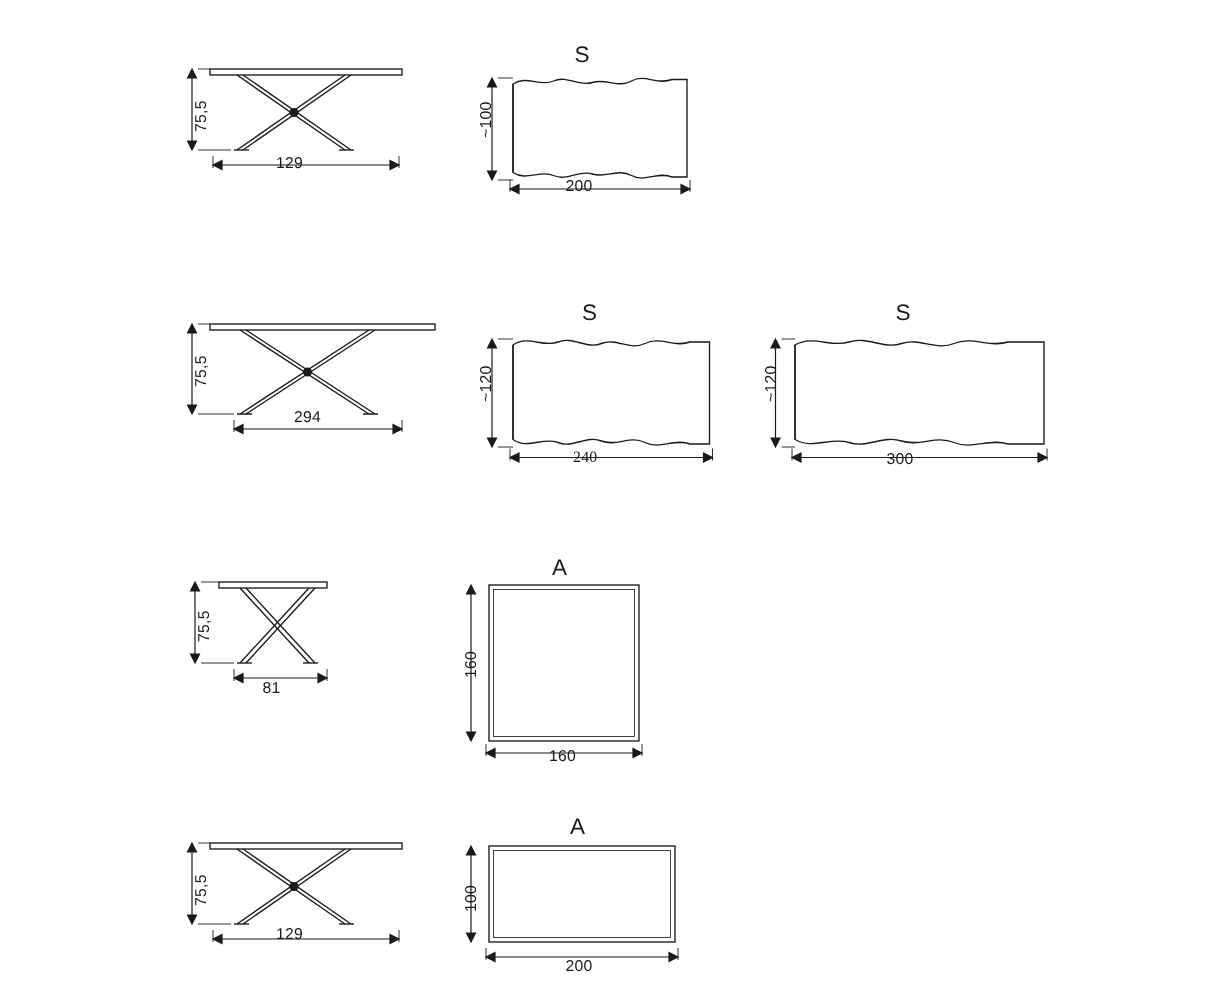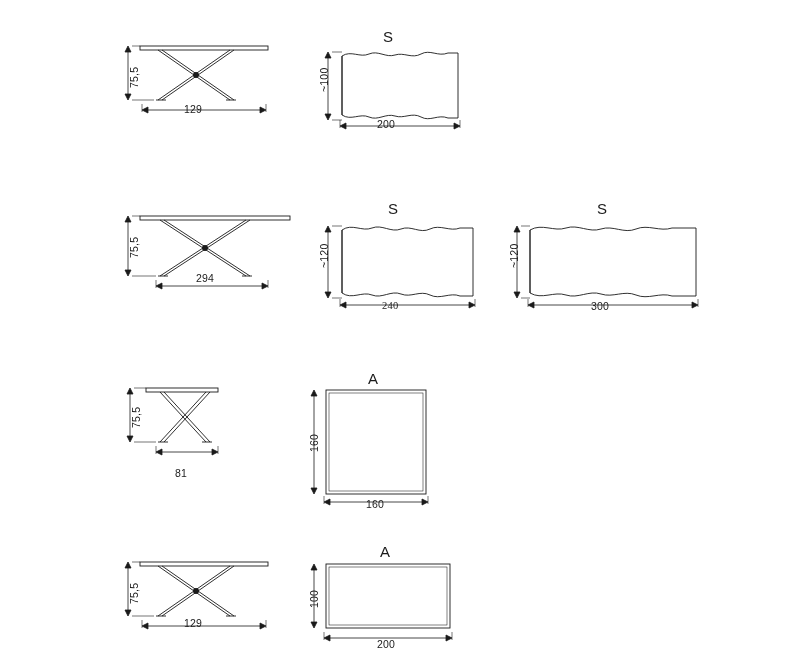--- a/index.html
+++ b/index.html
@@ -252,21 +252,21 @@
       <g stroke="#1a1a1a" fill="#1a1a1a" stroke-width="0.8">
         <path d="M40 74 L98 74"></path>
         <path d="M44 71 L38 74 L44 77 Z"></path>
         <path d="M94 71 L100 74 L94 77 Z"></path>
         <path d="M38 68 L38 76" stroke-width="0.6"></path>
         <path d="M100 68 L100 76" stroke-width="0.6"></path>
       </g>
     </svg>
   </div>
   <div class="dim-label vert" style="left:130px; top:428px;">75,5</div>
-  <div class="dim-label" style="left:175px; top:467px;">81</div>
+  <div class="dim-label" style="left:175px; top:453px;">81</div>
 
   <div class="type-label" style="left:368px; top:370px;">A</div>
   <div class="fig" style="left:306px; top:382px;">
     <svg width="135" height="128" viewBox="0 0 135 128">
       <g stroke="#1a1a1a" fill="none" stroke-width="0.9">
         <rect x="20" y="8" width="100" height="104"></rect>
         <rect x="23" y="11" width="94" height="98" stroke-width="0.55"></rect>
       </g>
       <g stroke="#1a1a1a" fill="#1a1a1a" stroke-width="0.8">
         <path d="M8 10 L8 110"></path>

